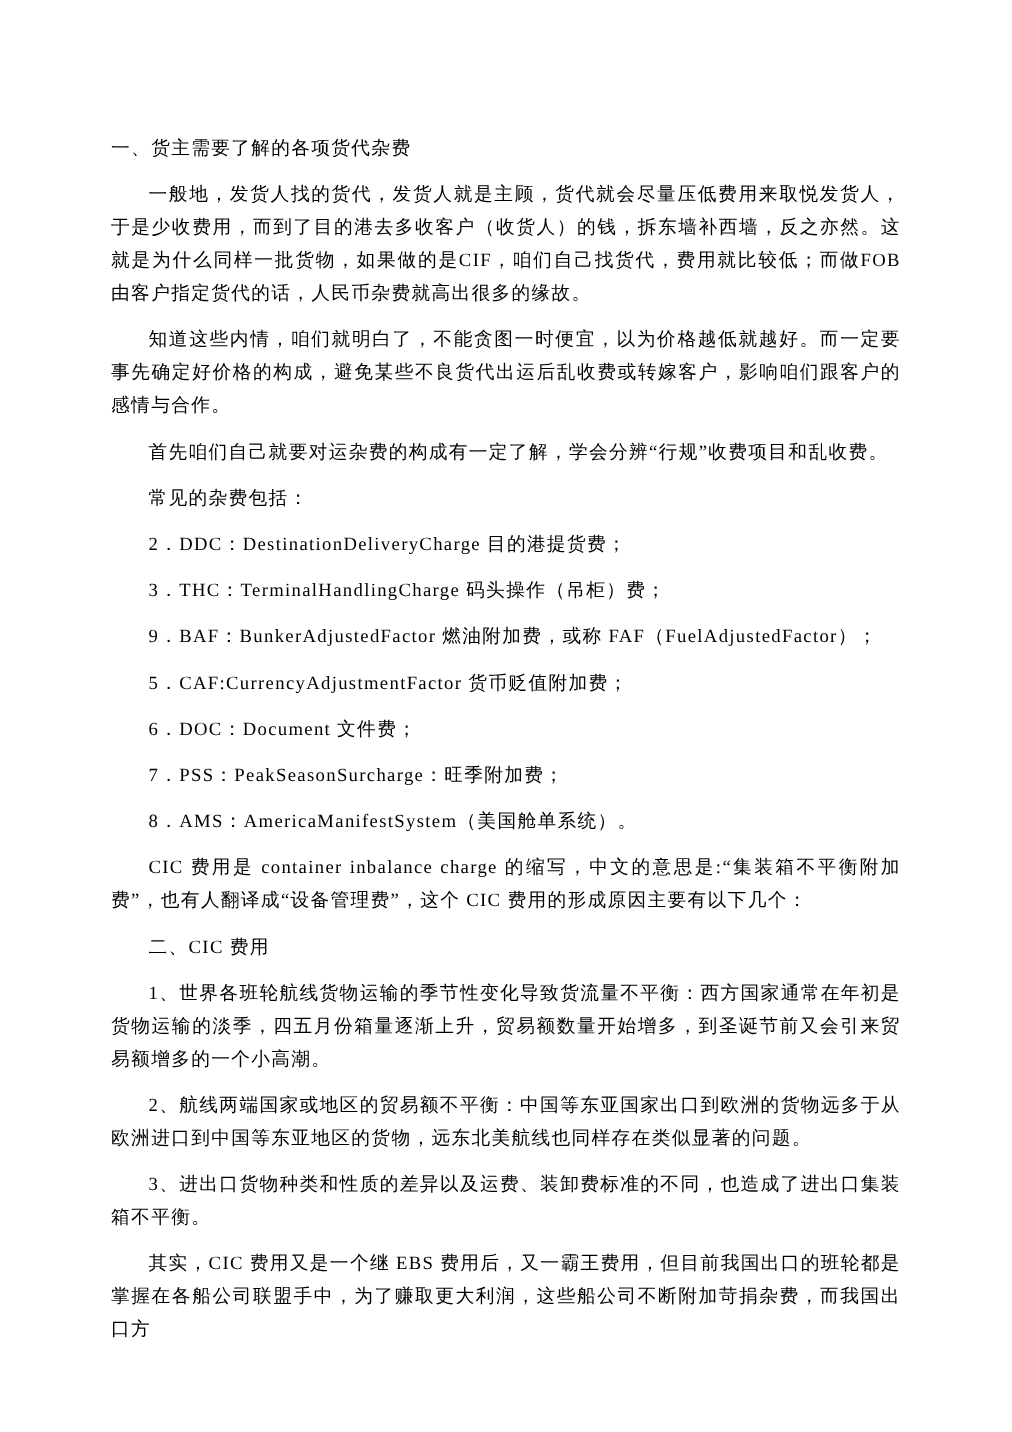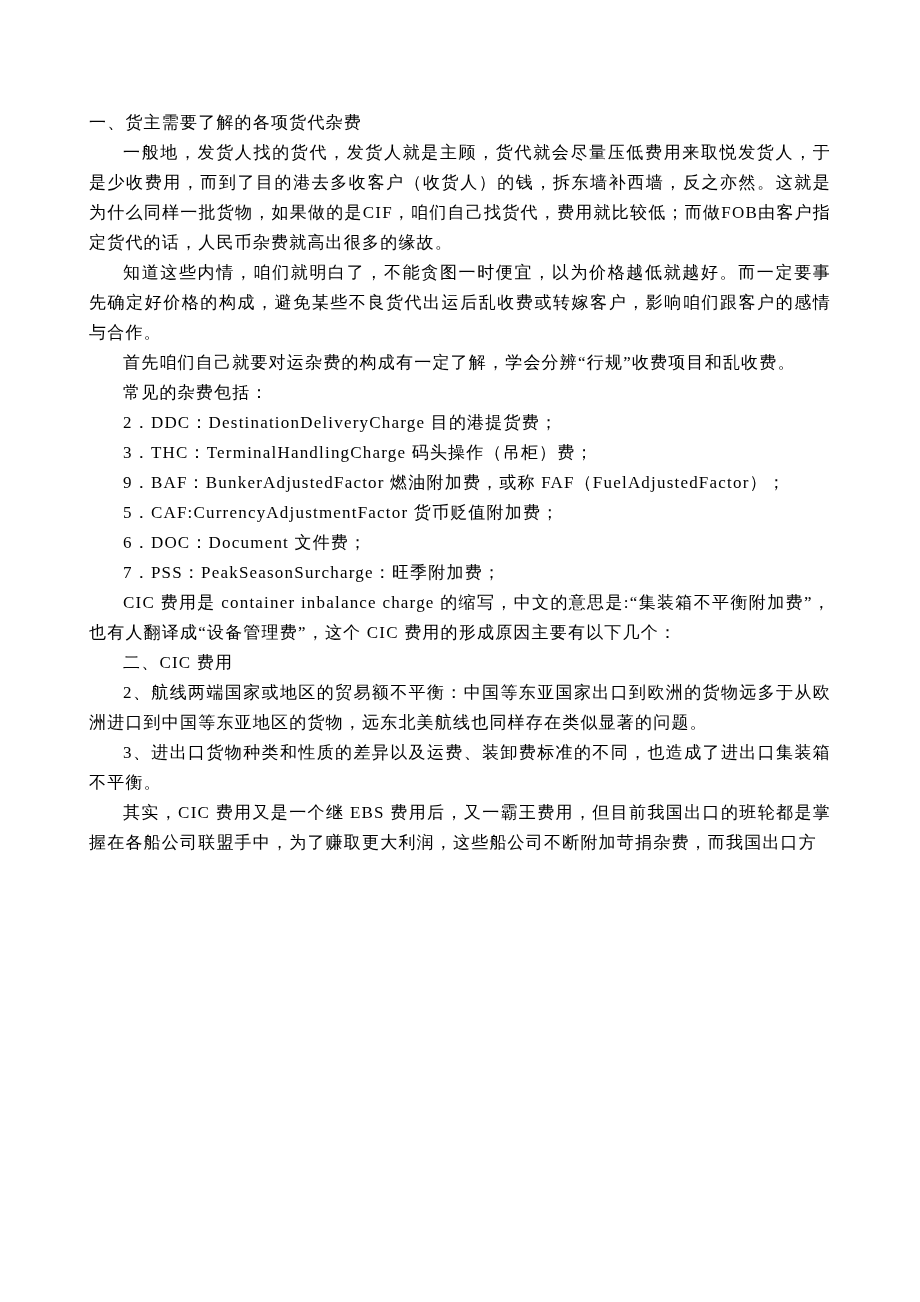--- a/index.html
+++ b/index.html
@@ -16,21 +16,21 @@
     color: #000000;
     font-family: "Liberation Serif", "DejaVu Serif", serif;
     overflow: hidden;
     box-sizing: border-box;
     padding: 108px 89px 0 89px;
   }
   .doc-body {
     width: 742px;
   }
   .doc-body p {
-    margin: 0;
+    margin: 12px;
     font-size: 17px;
     line-height: 30px;
     letter-spacing: 1.2px;
     text-align: justify;
     word-break: break-word;
   }
   .doc-body p.indent {
     text-indent: 2em;
   }
   .doc-body p.noindent {
@@ -60,25 +60,27 @@
     <p class="indent">3．THC：TerminalHandlingCharge 码头操作（吊柜）费；</p>
 
     <p class="indent">9．BAF：BunkerAdjustedFactor 燃油附加费，或称 FAF（FuelAdjustedFactor）；</p>
 
     <p class="indent">5．CAF:CurrencyAdjustmentFactor 货币贬值附加费；</p>
 
     <p class="indent">6．DOC：Document 文件费；</p>
 
     <p class="indent">7．PSS：PeakSeasonSurcharge：旺季附加费；</p>
 
+    <p class="indent">8．AMS：AmericaManifestSystem（美国舱单系统）。</p>
 
     <p class="indent">CIC 费用是 container  inbalance  charge 的缩写，中文的意思是:“集装箱不平衡附加费”，也有人翻译成“设备管理费”，这个 CIC 费用的形成原因主要有以下几个：</p>
 
     <p class="indent">二、CIC 费用</p>
 
+    <p class="indent">1、世界各班轮航线货物运输的季节性变化导致货流量不平衡：西方国家通常在年初是货物运输的淡季，四五月份箱量逐渐上升，贸易额数量开始增多，到圣诞节前又会引来贸易额增多的一个小高潮。</p>
 
     <p class="indent">2、航线两端国家或地区的贸易额不平衡：中国等东亚国家出口到欧洲的货物远多于从欧洲进口到中国等东亚地区的货物，远东北美航线也同样存在类似显著的问题。</p>
 
     <p class="indent">3、进出口货物种类和性质的差异以及运费、装卸费标准的不同，也造成了进出口集装箱不平衡。</p>
 
     <p class="indent">其实，CIC 费用又是一个继 EBS 费用后，又一霸王费用，但目前我国出口的班轮都是掌握在各船公司联盟手中，为了赚取更大利润，这些船公司不断附加苛捐杂费，而我国出口方</p>
 
   </div>
 </div>
 

